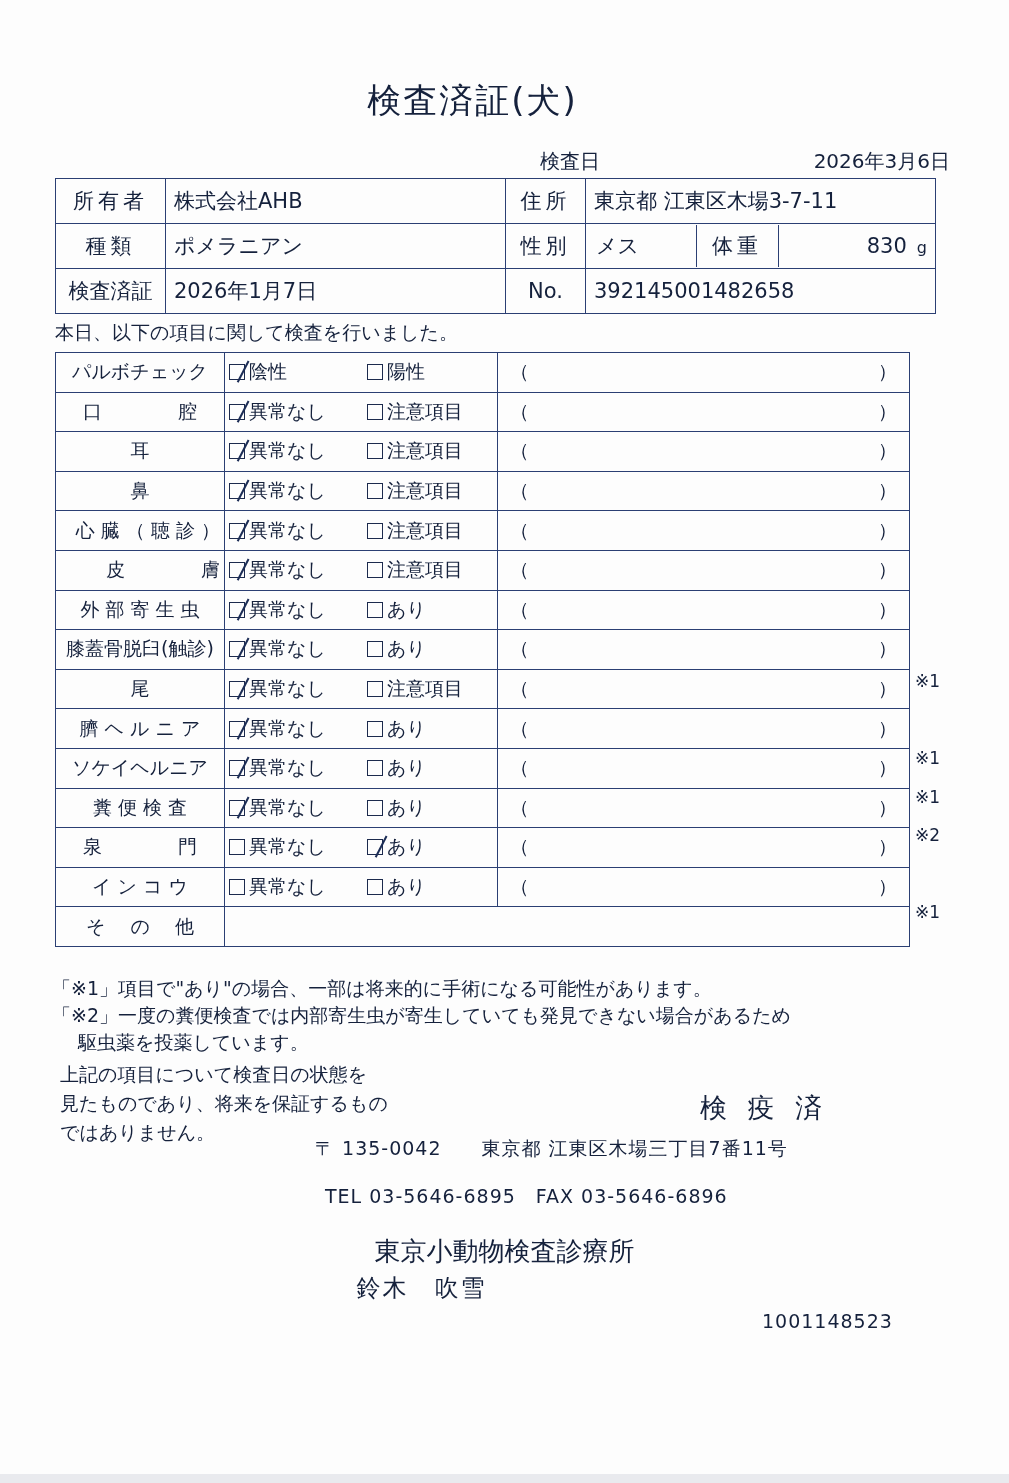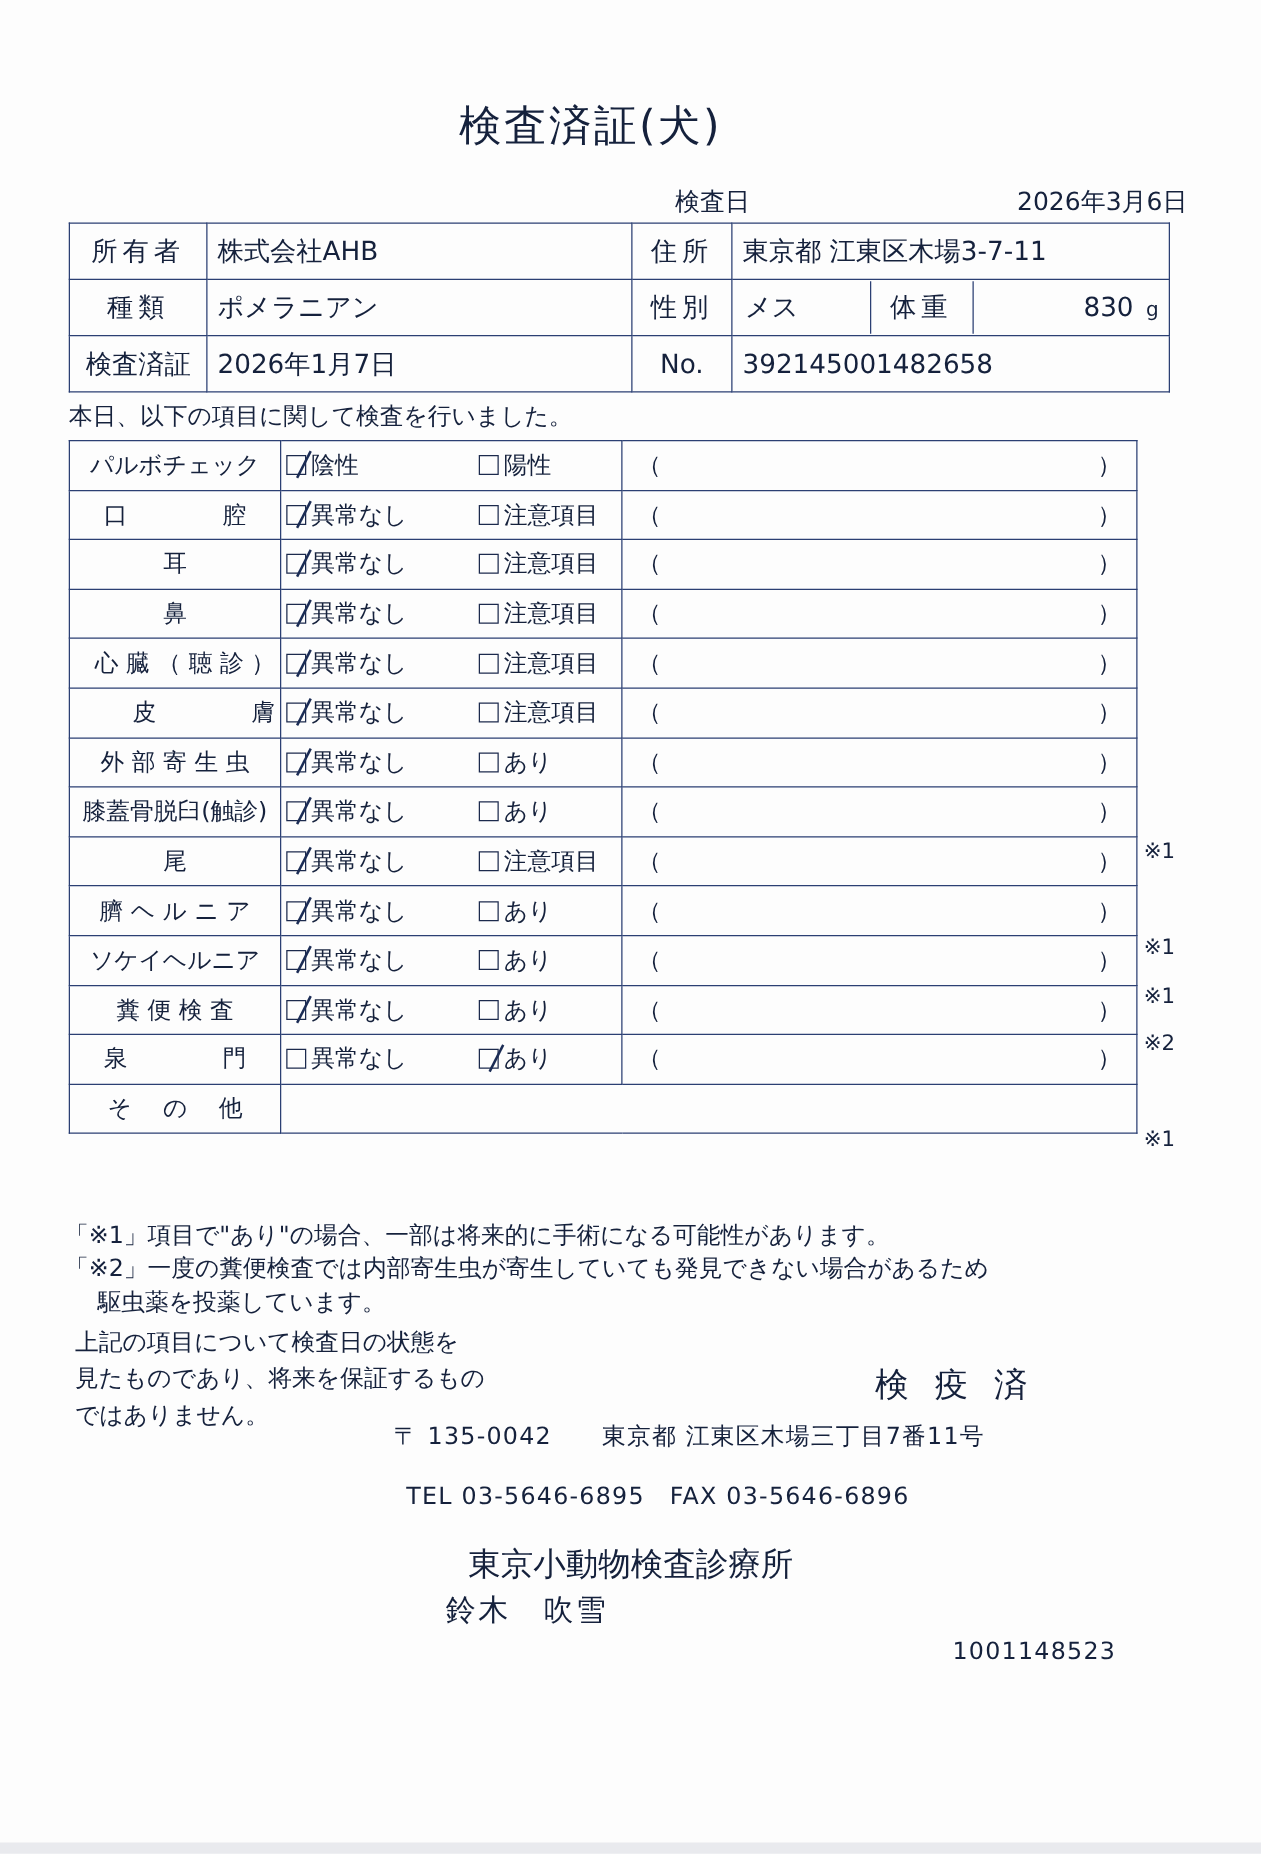--- a/index.html
+++ b/index.html
@@ -109,21 +109,21 @@
     padding: 0 4px;
   }
   .name-center { text-align: center; }
   .c-opt {
     width: 272px;
     position: relative;
   }
   .opt-wrap {
     display: flex;
     align-items: center;
-    gap: 16px;
+    gap: 0;
   }
   .opt {
     display: inline-flex;
     align-items: center;
     white-space: nowrap;
   }
   .opt1 { width: 132px; padding-left: 4px; }
   .opt2 { padding-left: 6px; }
   .box {
     display: inline-block;
@@ -568,20 +568,41 @@
               </span>
             </div>
           </td>
           <td class="c-paren">
             <span class="paren-l">（</span>
             <span class="paren-r">）</span>
           </td>
         </tr>
         <tr>
           <td class="c-name">
+            <div class="name-spread" style="display: block; text-align: center;">イ ン コ ウ</div>
+          </td>
+          <td class="c-opt">
+            <div class="opt-wrap">
+              <span class="opt opt1">
+                <span class="box"></span>
+                <span>異常なし</span>
+              </span>
+              <span class="opt opt2">
+                <span class="box"></span>
+                <span>あり</span>
+              </span>
+            </div>
+          </td>
+          <td class="c-paren">
+            <span class="paren-l">（</span>
+            <span class="paren-r">）</span>
+          </td>
+        </tr>
+        <tr>
+          <td class="c-name">
             <div class="name-spread" style="display: block; text-align: center;">そ　 の 　他</div>
           </td>
           <td colspan="2"></td>
         </tr>
       </tbody>
   </table>
 
   <div class="footnotes">
     <div>「※1」項目で"あり"の場合、一部は将来的に手術になる可能性があります。</div>
     <div>「※2」一度の糞便検査では内部寄生虫が寄生していても発見できない場合があるため</div>

